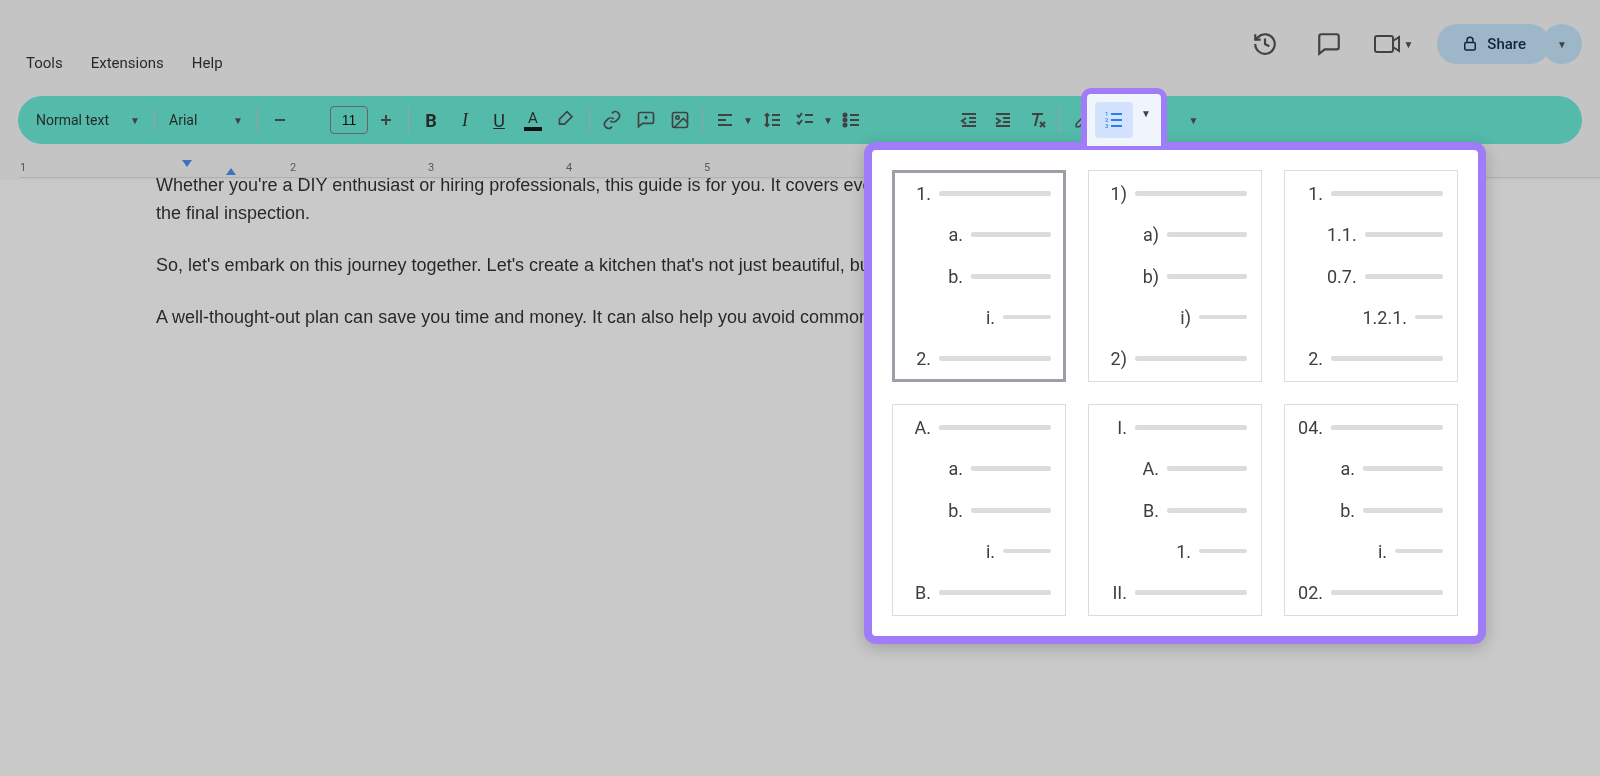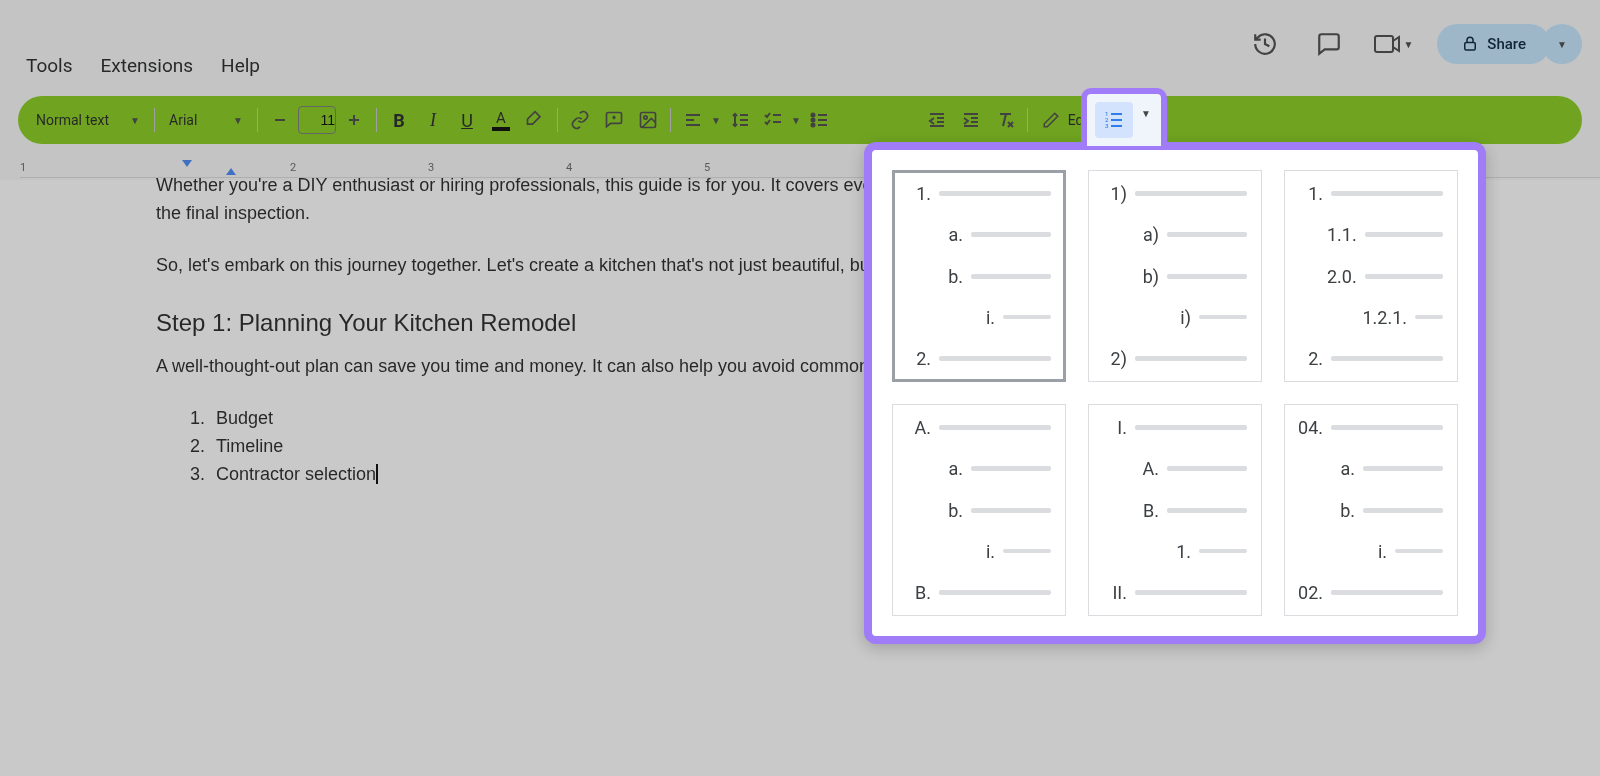--- a/index.html
+++ b/index.html
@@ -5,31 +5,31 @@
 * { box-sizing: border-box; margin: 0; padding: 0; }
 body { font-family: "Google Sans", Roboto, Arial, sans-serif; background: #f8f9fa; width: 1600px; height: 776px; overflow: hidden; position: relative; font-size: 14px; }
 
 .top-bar { height: 88px; display: flex; align-items: center; justify-content: space-between; padding: 0 18px; }
 .top-right { display: flex; align-items: center; gap: 24px; }
 .icon-btn { width: 40px; height: 40px; display: flex; align-items: center; justify-content: center; border-radius: 50%; cursor: pointer; color: #444; }
 .video-btn { display: flex; align-items: center; gap: 2px; }
 .share-btn { background: #c2e7ff; border-radius: 40px; height: 40px; padding: 0 24px; display: flex; align-items: center; gap: 8px; font-size: 15px; color: #001d35; font-weight: 500; cursor: pointer; justify-content: flex-end; }
 .share-split { width: 40px; height: 40px; border-radius: 50%; background: #c2e7ff; display: flex; align-items: center; justify-content: center; cursor: pointer; margin-left: -8px; }
 
-.menu-bar { display: flex; gap: 12px; padding: 0 18px 12px; font-size: 19px; color: #1f1f1f; }
+.menu-bar { display: flex; gap: 12px; padding: 0 18px 12px; font-size: 15px; color: #1f1f1f; }
 .menu-item { padding: 4px 8px; cursor: pointer; border-radius: 4px; }
 
-.toolbar { height: 48px; background: #84cc16; border-radius: 24px; margin: 0 18px; display: flex; align-items: center; padding: 0 10px; gap: 2px; font-size: 14px; color: #1f1f1f; }
+.toolbar { height: 48px; background: #5eead4; border-radius: 24px; margin: 0 18px; display: flex; align-items: center; padding: 0 10px; gap: 2px; font-size: 14px; color: #1f1f1f; }
 .tb-sep { width: 1px; height: 24px; background: #c7c7c7; margin: 0 4px; }
 .tb-btn { min-width: 32px; height: 32px; display: flex; align-items: center; justify-content: center; border-radius: 4px; cursor: pointer; padding: 0 4px; }
 .tb-dropdown { display: flex; align-items: center; gap: 6px; padding: 0 8px; height: 32px; border-radius: 4px; cursor: pointer; }
 .tb-dropdown.wide { min-width: 120px; justify-content: space-between; }
 .tb-dropdown.font { min-width: 90px; justify-content: space-between; }
 .font-size-group { display: flex; align-items: center; gap: 2px; }
-.font-size-input { width: 38px; height: 28px; border: 1px solid #747775; border-radius: 4px; text-align: right; font-size: 14px; background: transparent; }
+.font-size-input { width: 38px; height: 28px; border: 1px solid #747775; border-radius: 4px; text-align: center; font-size: 14px; background: transparent; margin-left: 32px; }
 .caret { font-size: 10px; color: #444; }
 
 .ruler { height: 20px; margin: 6px 0 0 0; position: relative; font-size: 11px; color: #5f6368; }
 .ruler-inner { position: absolute; left: 20px; right: 0; height: 20px; border-bottom: 1px solid #dadce0; }
 .ruler-tick { position: absolute; top: 3px; }
 .ruler-indent { position: absolute; top: 0; width: 14px; height: 14px; }
 
 .doc-area { position: relative; height: 600px; background: #fff; margin-left: 0; }
 .doc-content { position: absolute; left: 156px; top: -8px; width: 980px; font-family: Arial, sans-serif; font-size: 18px; line-height: 1.55; color: #1f1f1f; }
 .doc-content h2 { font-size: 24px; font-weight: 400; margin: 20px 0 12px; color: #1f1f1f; }
@@ -264,27 +264,21 @@
     <span class="ruler-tick" style="left:408px;">3</span>
     <span class="ruler-tick" style="left:546px;">4</span>
     <span class="ruler-tick" style="left:684px;">5</span>
   </div>
 </div>
 
 <div class="doc-area" style="position:absolute; top:180px; left:0; right:0; bottom:0;">
   <div class="doc-content">
     <p class="para-gap">Whether you're a DIY enthusiast or hiring professionals, this guide is for you. It covers everything from initial planning to the final inspection.</p>
     <p class="para-gap">So, let's embark on this journey together. Let's create a kitchen that's not just beautiful, but also functional and comfortable.</p>
-    <h2>Step 1: Planning Your Kitchen Remodel</h2>
     <p class="para-gap">A well-thought-out plan can save you time and money. It can also help you avoid common pitfalls.</p>
-    <ol>
-      <li>Budget</li>
-      <li>Timeline</li>
-      <li><span>Contractor selection</span><span class="cursor"></span></li>
-    </ol>
   </div>
 </div>
 
 <div class="dim-overlay"></div>
 
 <div class="purple-toolbar-box">
   <div class="purple-toolbar-box-inner">
     <svg width="20" height="20" viewBox="0 0 20 20" stroke="#1a73e8" stroke-width="1.8" fill="none">
       <text x="1" y="6" font-size="6" fill="#1a73e8" stroke="none">1</text>
         <line x1="7" y1="4" x2="18" y2="4"></line>
@@ -346,21 +340,21 @@
     <div class="preset-cell">
       <div class="preset-row l1">
           <span class="num">1.</span>
           <span class="preset-line"></span>
         </div>
       <div class="preset-row l2">
           <span class="num">1.1.</span>
           <span class="preset-line"></span>
         </div>
       <div class="preset-row l2">
-          <span class="num">2.0.</span>
+          <span class="num">0.7.</span>
           <span class="preset-line"></span>
         </div>
       <div class="preset-row l3">
           <span class="num" style="min-width:48px;">1.2.1.</span>
           <span class="preset-line sm"></span>
         </div>
       <div class="preset-row l1">
           <span class="num">2.</span>
           <span class="preset-line"></span>
         </div>

